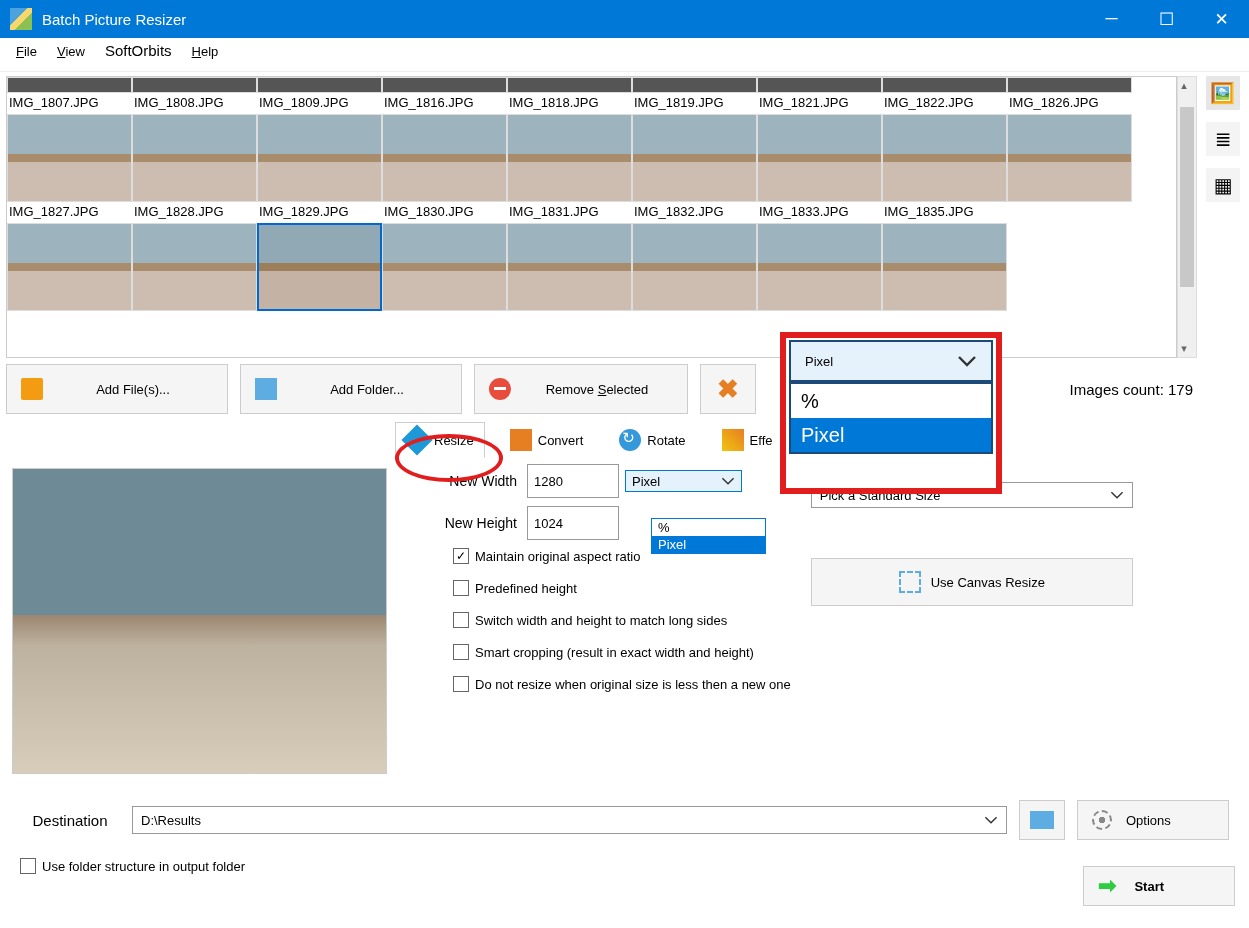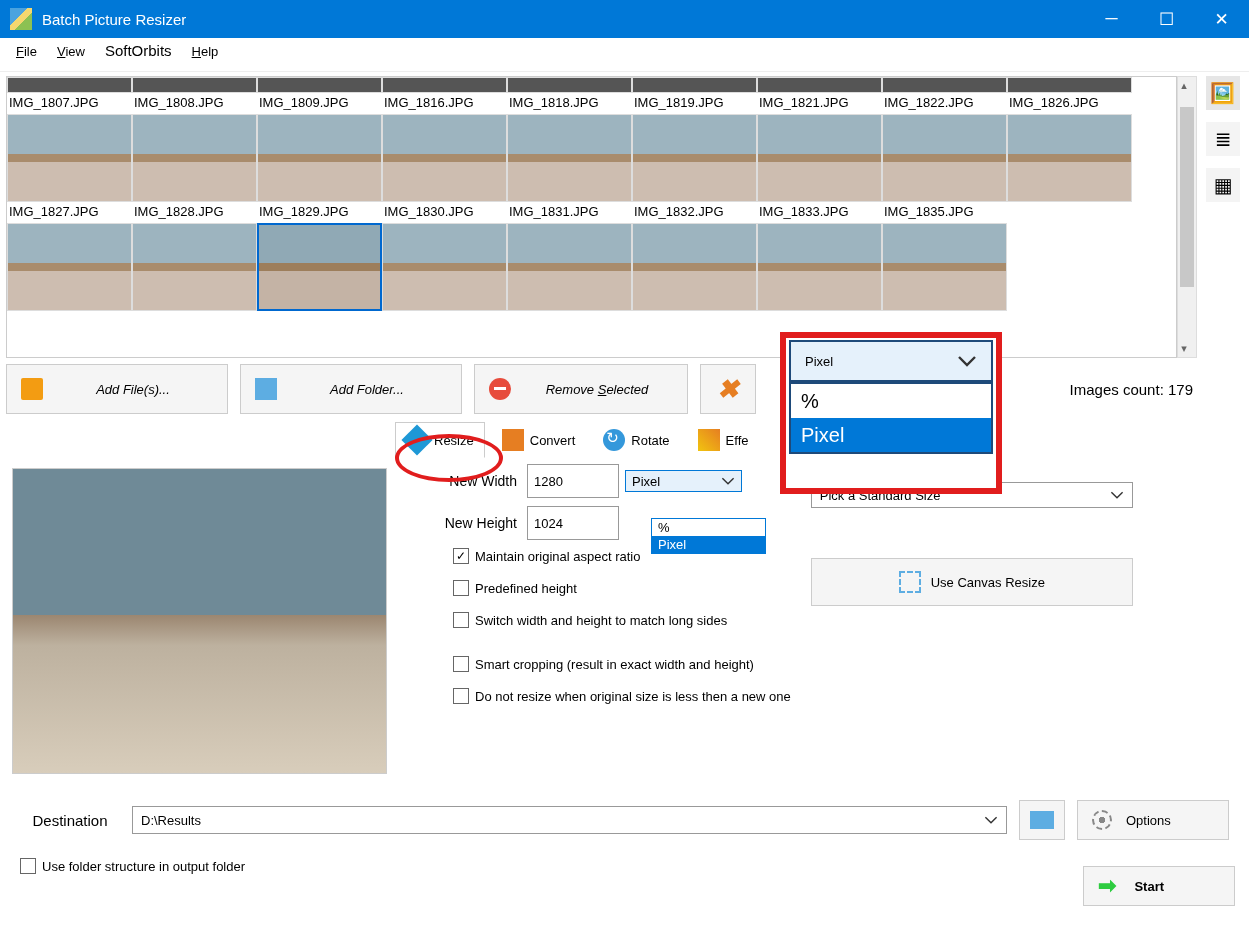--- a/index.html
+++ b/index.html
@@ -27,33 +27,33 @@
 .gallery-scroll { width: 20px; margin: 4px 0 0 0; background: #f0f0f0; position: relative; border: 1px solid #ddd; }
 .gallery-scroll::before { content: "▴"; position: absolute; top: 2px; left: 3px; font-size: 11px; color: #666; }
 .gallery-scroll::after { content: "▾"; position: absolute; bottom: 2px; left: 3px; font-size: 11px; color: #666; }
 .gallery-thumb { position: absolute; left: 2px; width: 14px; top: 30px; height: 180px; background: #c8c8c8; }
 
 .right-toolbar { width: 40px; margin: 4px 6px 0 6px; display: flex; flex-direction: column; gap: 12px; align-items: center; }
 .rtbtn { width: 34px; height: 34px; display: flex; align-items: center; justify-content: center; font-size: 20px; background: #f4f4f4; }
 .rtbtn.active { background: #e6e6e6; }
 
 .btnrow { display: flex; align-items: center; margin: 6px 6px 0 6px; gap: 12px; }
-.bigbtn { height: 50px; background: #f5f5f5; border: 1px solid #ccc; display: flex; align-items: center; padding: 0 14px; gap: 10px; font-style: italic; }
+.bigbtn { height: 50px; background: #f5f5f5; border: 1px solid #ccc; display: flex; align-items: center; padding: 0 14px; gap: 10px; }
 .bigbtn.af { width: 222px; }
 .bigbtn.rm { width: 214px; }
 .bigbtn.ra { width: 56px; justify-content: center; }
 .bigbtn-icon { width: 22px; height: 22px; }
 .ic-file { background: #f39c12; border-radius: 2px; }
 .ic-folder { background: #5dade2; }
 .ic-remove { background: #e74c3c; border-radius: 50%; position: relative; }
 .ic-remove::after { content:""; position:absolute; left:5px; top:9px; width:12px; height:3px; background:#fff; }
 .ic-x { color: #e67e22; font-size: 26px; font-weight: bold; }
 .imgcount { margin-left: auto; font-size: 15px; padding-right: 50px; }
 
-.tabsrow { margin: 8px 0 0 395px; display: flex; gap: 6px; align-items: flex-end; }
+.tabsrow { margin: 8px 0 0 395px; display: flex; gap: 14px; align-items: flex-end; }
 .tab { height: 36px; background: #fff; border: 1px solid transparent; display: flex; align-items: center; padding: 0 10px; gap: 6px; font-size: 15px; }
 .tab.active { border: 1px solid #ccc; border-bottom: 1px solid #fff; }
 .tabicon { width: 22px; height: 22px; }
 .ti-resize { background: #1e98d6; transform: rotate(45deg); }
 .ti-convert { background: #e67e22; }
 .ti-rotate { background: #3498db; border-radius: 50%; position: relative; }
 .ti-rotate::after { content:"↻"; position:absolute; left:3px; top:0; color:#fff; font-size:15px; }
 .ti-effects { background: linear-gradient(45deg,#f1c40f,#e67e22); }
 
 .resize-circle { position: absolute; left: 395px; top: 434px; width: 108px; height: 48px; border: 4px solid #e11d1d; border-radius: 50%; pointer-events: none; }
@@ -293,21 +293,21 @@
       <span>Maintain original aspect ratio</span>
     </div>
     <div class="check-row" style="margin-top:16px">
       <div class="checkbox"></div>
       <span>Predefined height</span>
     </div>
     <div class="check-row" style="margin-top:16px">
       <div class="checkbox"></div>
       <span>Switch width and height to match long sides</span>
     </div>
-    <div class="check-row" style="margin-top:28px">
+    <div class="check-row" style="margin-top:16px">
       <div class="checkbox"></div>
       <span>Smart cropping (result in exact width and height)</span>
     </div>
     <div class="check-row" style="margin-top:16px">
       <div class="checkbox"></div>
       <span>Do not resize when original size is less then a new one</span>
     </div>
   </div>
 
   <div class="right-col">

